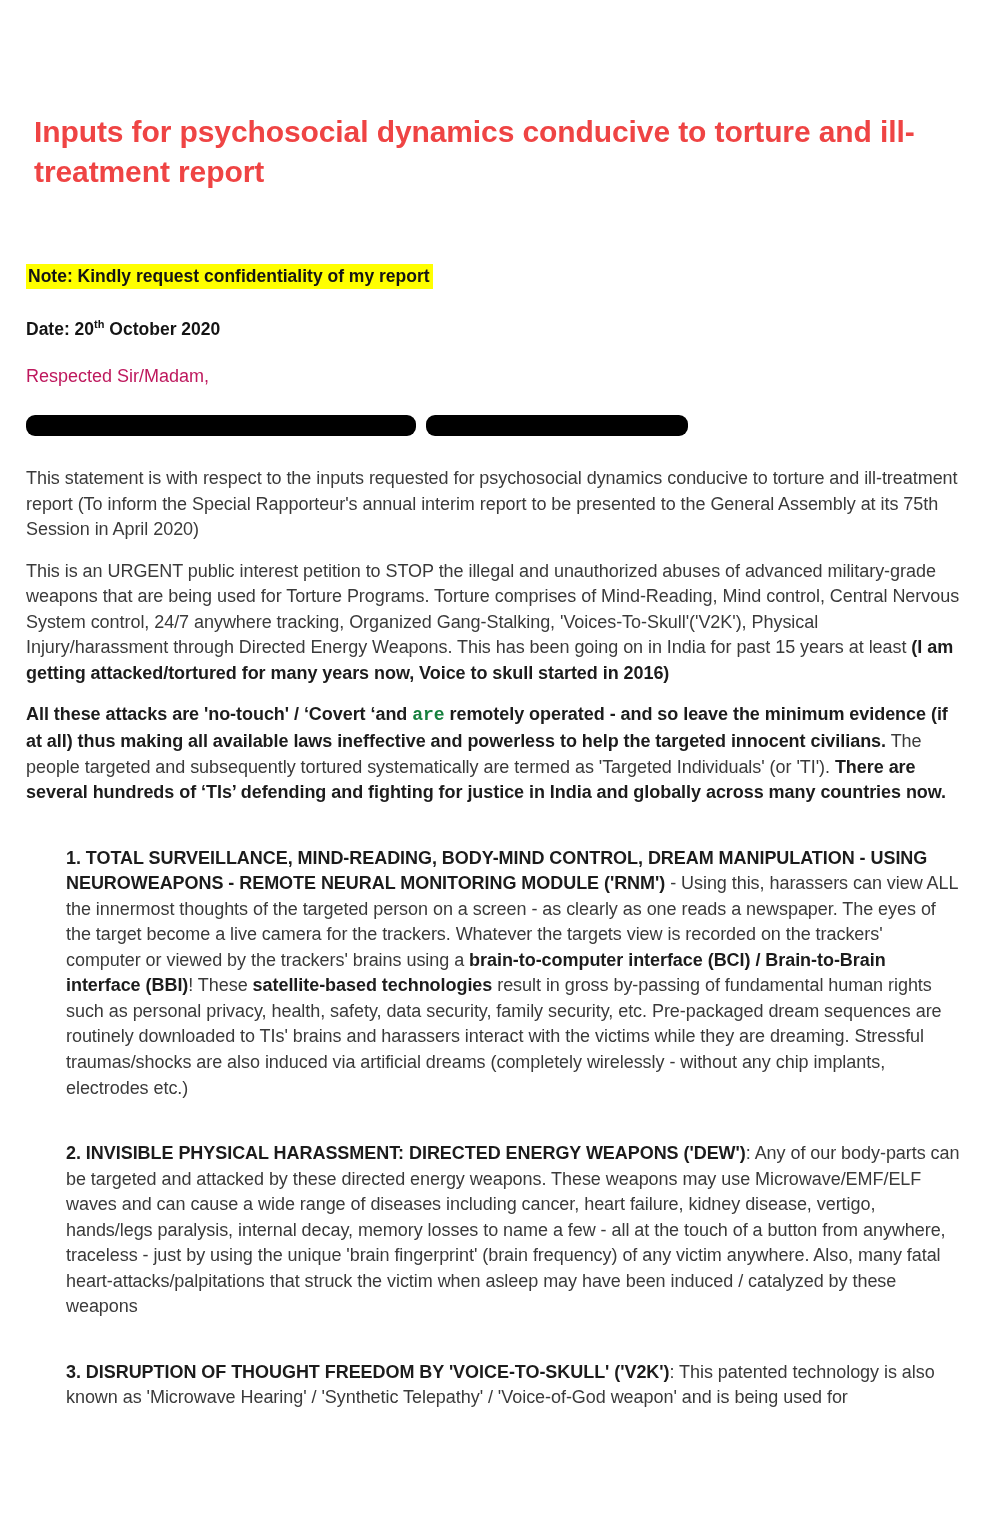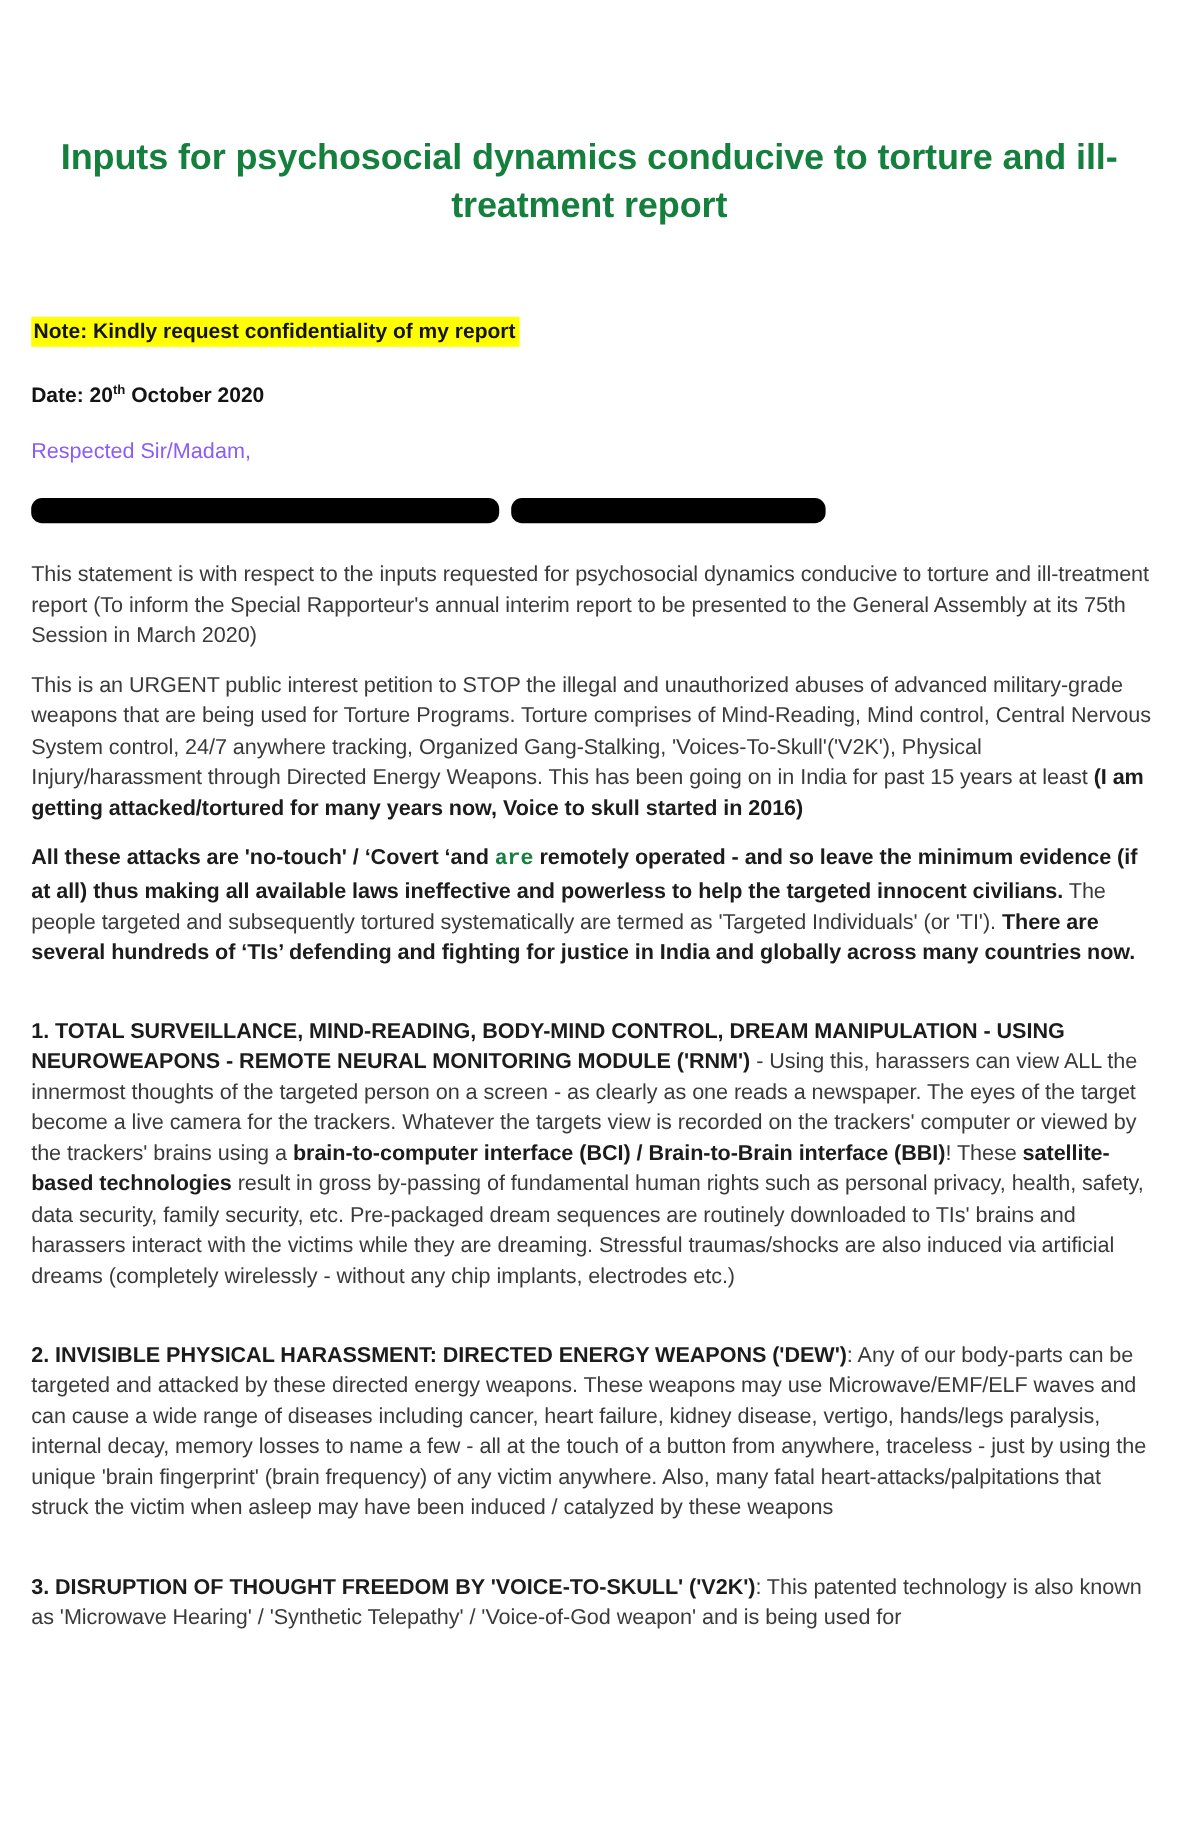--- a/index.html
+++ b/index.html
@@ -30,23 +30,23 @@
   }
 
   
   .doc-title {
     margin: 0;
     padding-top: 112px;
     font-family: "Liberation Sans", sans-serif;
     font-weight: bold;
     font-size: 30px;
     line-height: 1.33;
-    text-align: center;
+    text-align: left;
     letter-spacing: -0.1px;
-    color: #15803d;
+    color: #ef4444;
     padding-left: 8px;
     padding-right: 14px;
   }
 
   
   .note-wrap {
     margin-top: 71px;
     padding-left: 0px;
   }
   .note-hl {
@@ -72,21 +72,21 @@
     font-size: 11px;
     vertical-align: super;
     line-height: 0;
     margin-top: 48px;
   }
 
   
   .salutation {
     margin-top: 26px;
     font-size: 18px;
-    color: #8b5cf6;
+    color: #be185d;
     font-weight: normal;
   }
 
   
   .redactions {
     margin-top: 28px;
     display: flex;
     align-items: center;
     gap: 10px;
   }
@@ -101,21 +101,21 @@
   
   p.para {
     margin: 0;
     font-size: 18px;
     line-height: 1.42;
     color: #3a3a3a;
     letter-spacing: -0.05px;
   }
   p.para.gap-lg  { margin-top: 30px; }
   p.para.gap-xl  { margin-top: 16px; }
-  p.para.gap-sec { margin-top: 40px; }
+  p.para.gap-sec { margin-top: 40px; margin-left: 40px; }
 
   p.para b, p.para strong {
     font-weight: bold;
     color: #1c1c1c;
   }
   .b-serif {
     font-family: Liberation Mono, monospace;
     font-weight: bold;
     color: #15803d;
   }
@@ -138,21 +138,21 @@
 
     <div class="date-line"><span>Date: 20</span><sup>th</sup><span> October 2020</span></div>
 
     <div class="salutation">Respected Sir/Madam,</div>
 
     <div class="redactions">
       <div class="redaction-bar one"></div>
       <div class="redaction-bar two"></div>
     </div>
 
-    <p class="para gap-lg">This statement is with respect to the inputs requested for psychosocial dynamics conducive to torture and ill-treatment report (To inform the Special Rapporteur's annual interim report to be presented to the General Assembly at its 75th Session in March 2020)</p>
+    <p class="para gap-lg">This statement is with respect to the inputs requested for psychosocial dynamics conducive to torture and ill-treatment report (To inform the Special Rapporteur's annual interim report to be presented to the General Assembly at its 75th Session in April 2020)</p>
 
     <p class="para gap-xl"><span>This is an URGENT public interest petition to STOP the illegal and unauthorized abuses of advanced military-grade weapons that are being used for Torture Programs. Torture comprises of Mind-Reading, Mind control, Central Nervous System control, 24/7 anywhere tracking, Organized Gang-Stalking, 'Voices-To-Skull'('V2K'), Physical Injury/harassment through Directed Energy Weapons. This has been going on in India for past 15 years at least </span><b>(I am getting attacked/tortured for many years now, Voice to skull started in 2016)</b></p>
 
     <p class="para gap-xl"><b>All these attacks are 'no-touch' / ‘Covert ‘and </b><span class="b-serif">are</span><b> remotely operated - and so leave the minimum evidence (if at all) thus making all available laws ineffective and powerless to help the targeted innocent civilians.</b><span> The people targeted and subsequently tortured systematically are termed as 'Targeted Individuals' (or 'TI'). </span><b>There are several hundreds of ‘TIs’ defending and fighting for justice in India and globally across many countries now.</b></p>
 
     <p class="para gap-sec"><span class="sec-head">1. TOTAL SURVEILLANCE, MIND-READING, BODY-MIND CONTROL, DREAM MANIPULATION - USING NEUROWEAPONS - REMOTE NEURAL MONITORING MODULE ('RNM')</span><span> - Using this, harassers can view ALL the innermost thoughts of the targeted person on a screen - as clearly as one reads a newspaper. The eyes of the target become a live camera for the trackers. Whatever the targets view is recorded on the trackers' computer or viewed by the trackers' brains using a </span><b>brain-to-computer interface (BCI) / Brain-to-Brain interface (BBI)</b><span>! These </span><b>satellite-based technologies</b><span> result in gross by-passing of fundamental human rights such as personal privacy, health, safety, data security, family security, etc. Pre-packaged dream sequences are routinely downloaded to TIs' brains and harassers interact with the victims while they are dreaming. Stressful traumas/shocks are also induced via artificial dreams (completely wirelessly - without any chip implants, electrodes etc.)</span></p>
 
     <p class="para gap-sec"><span class="sec-head">2. INVISIBLE PHYSICAL HARASSMENT: DIRECTED ENERGY WEAPONS ('DEW')</span><span>: Any of our body-parts can be targeted and attacked by these directed energy weapons. These weapons may use Microwave/EMF/ELF waves and can cause a wide range of diseases including cancer, heart failure, kidney disease, vertigo, hands/legs paralysis, internal decay, memory losses to name a few - all at the touch of a button from anywhere, traceless - just by using the unique 'brain fingerprint' (brain frequency) of any victim anywhere. Also, many fatal heart-attacks/palpitations that struck the victim when asleep may have been induced / catalyzed by these weapons</span></p>
 
     <p class="para gap-sec"><span class="sec-head">3. DISRUPTION OF THOUGHT FREEDOM BY 'VOICE-TO-SKULL' ('V2K')</span><span>: This patented technology is also known as 'Microwave Hearing' / 'Synthetic Telepathy' / 'Voice-of-God weapon' and is being used for</span></p>

